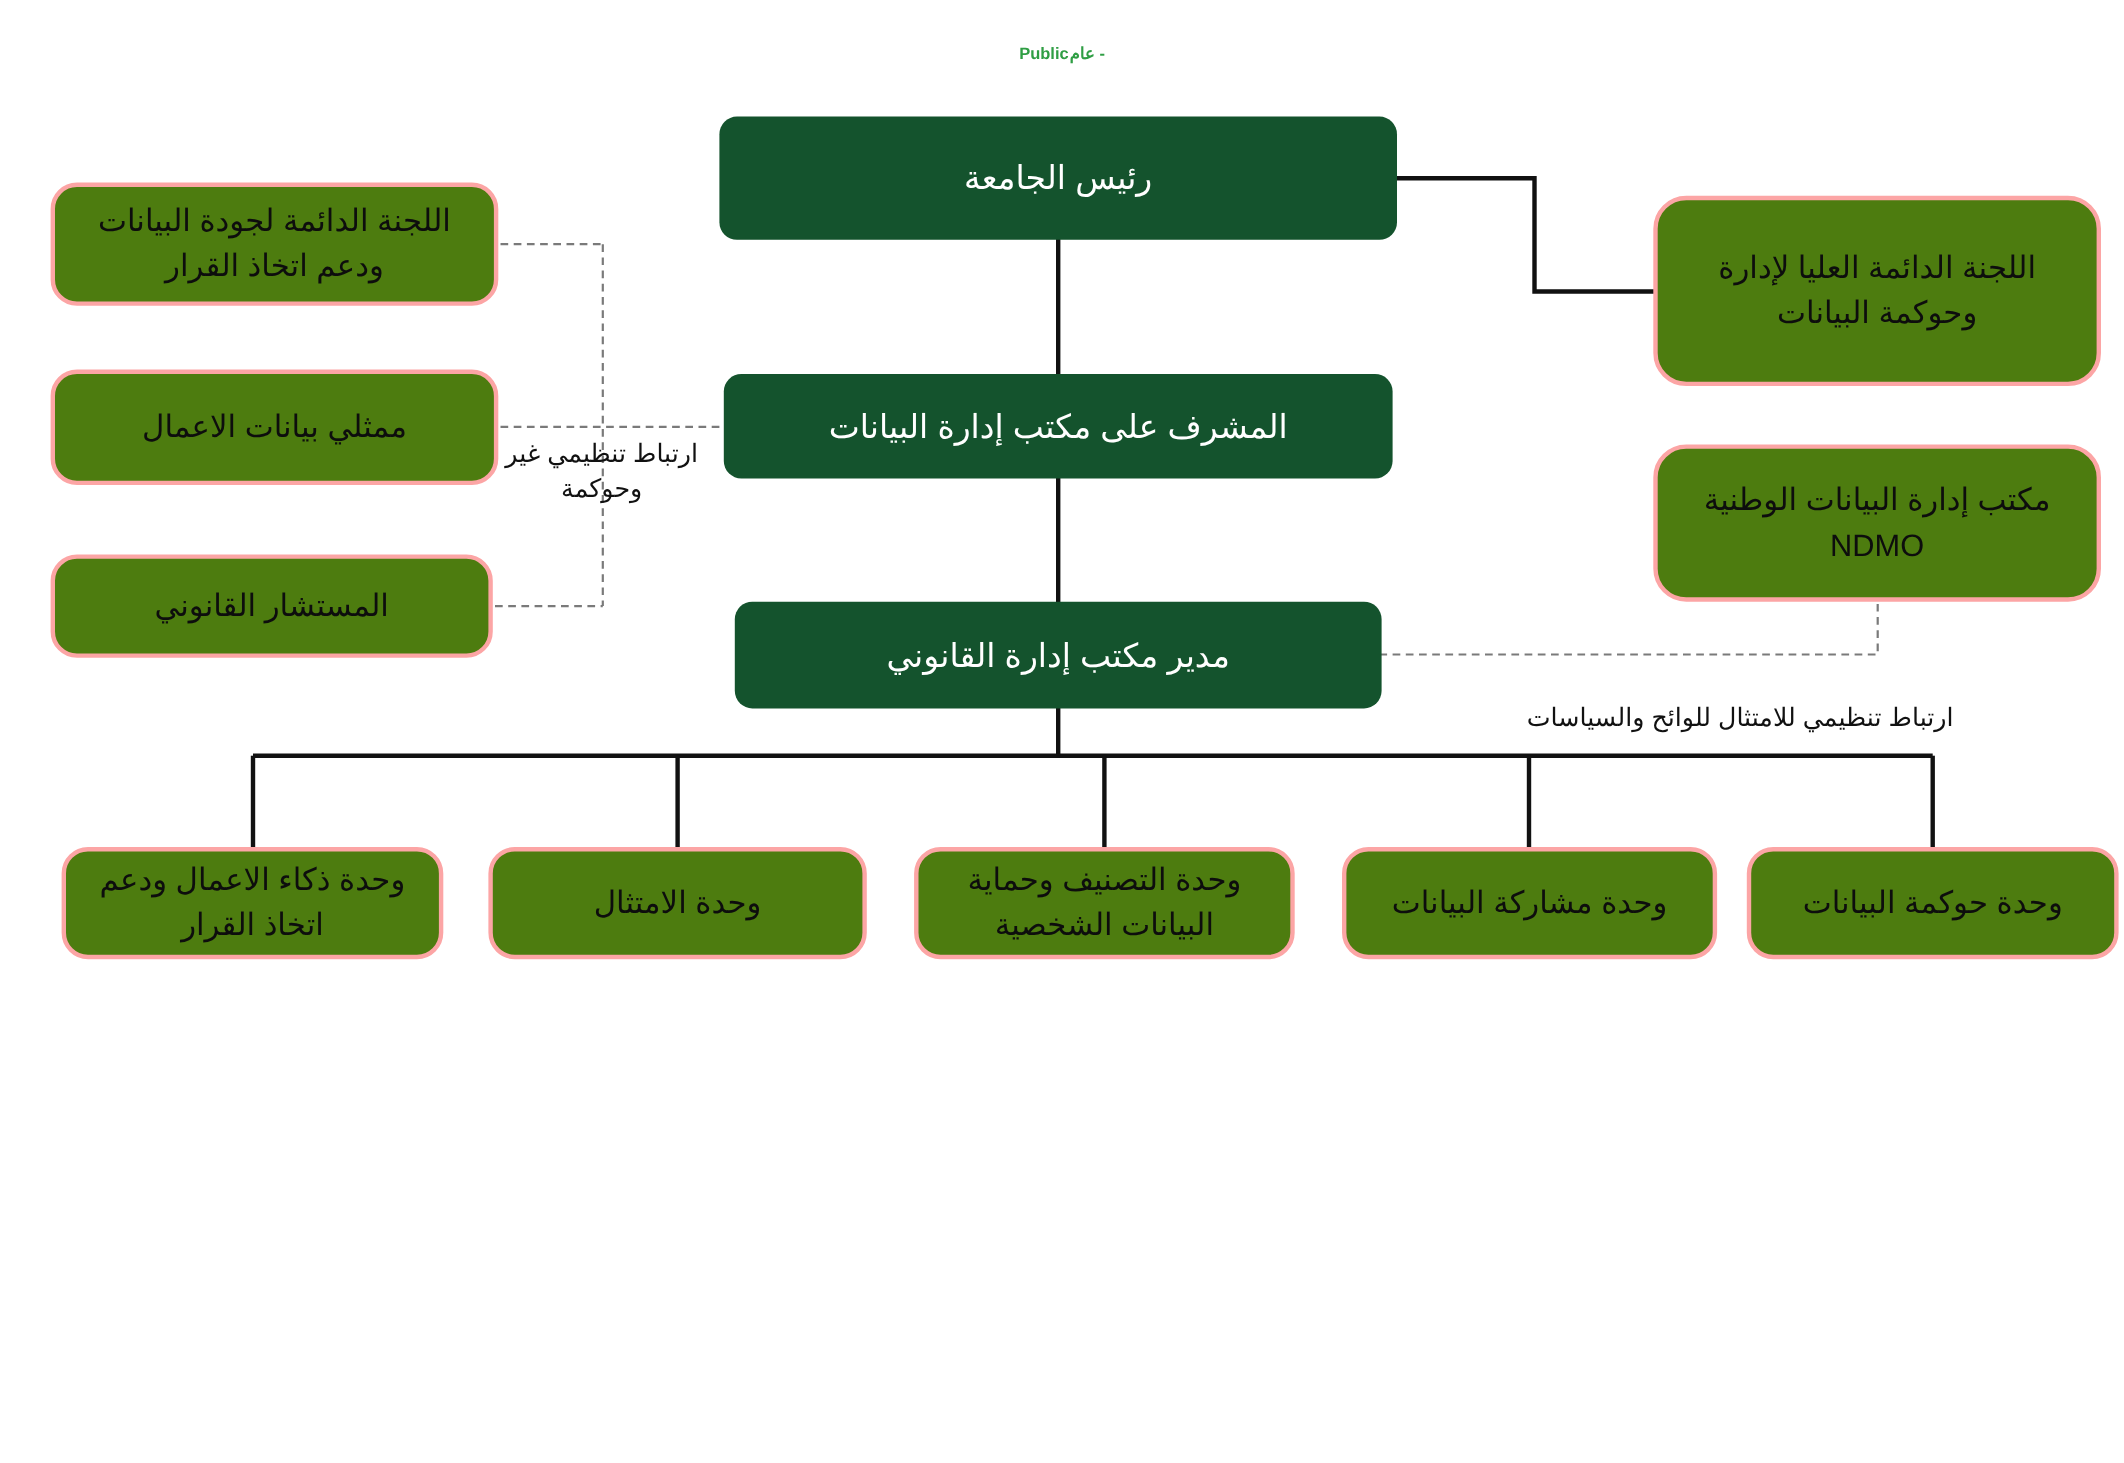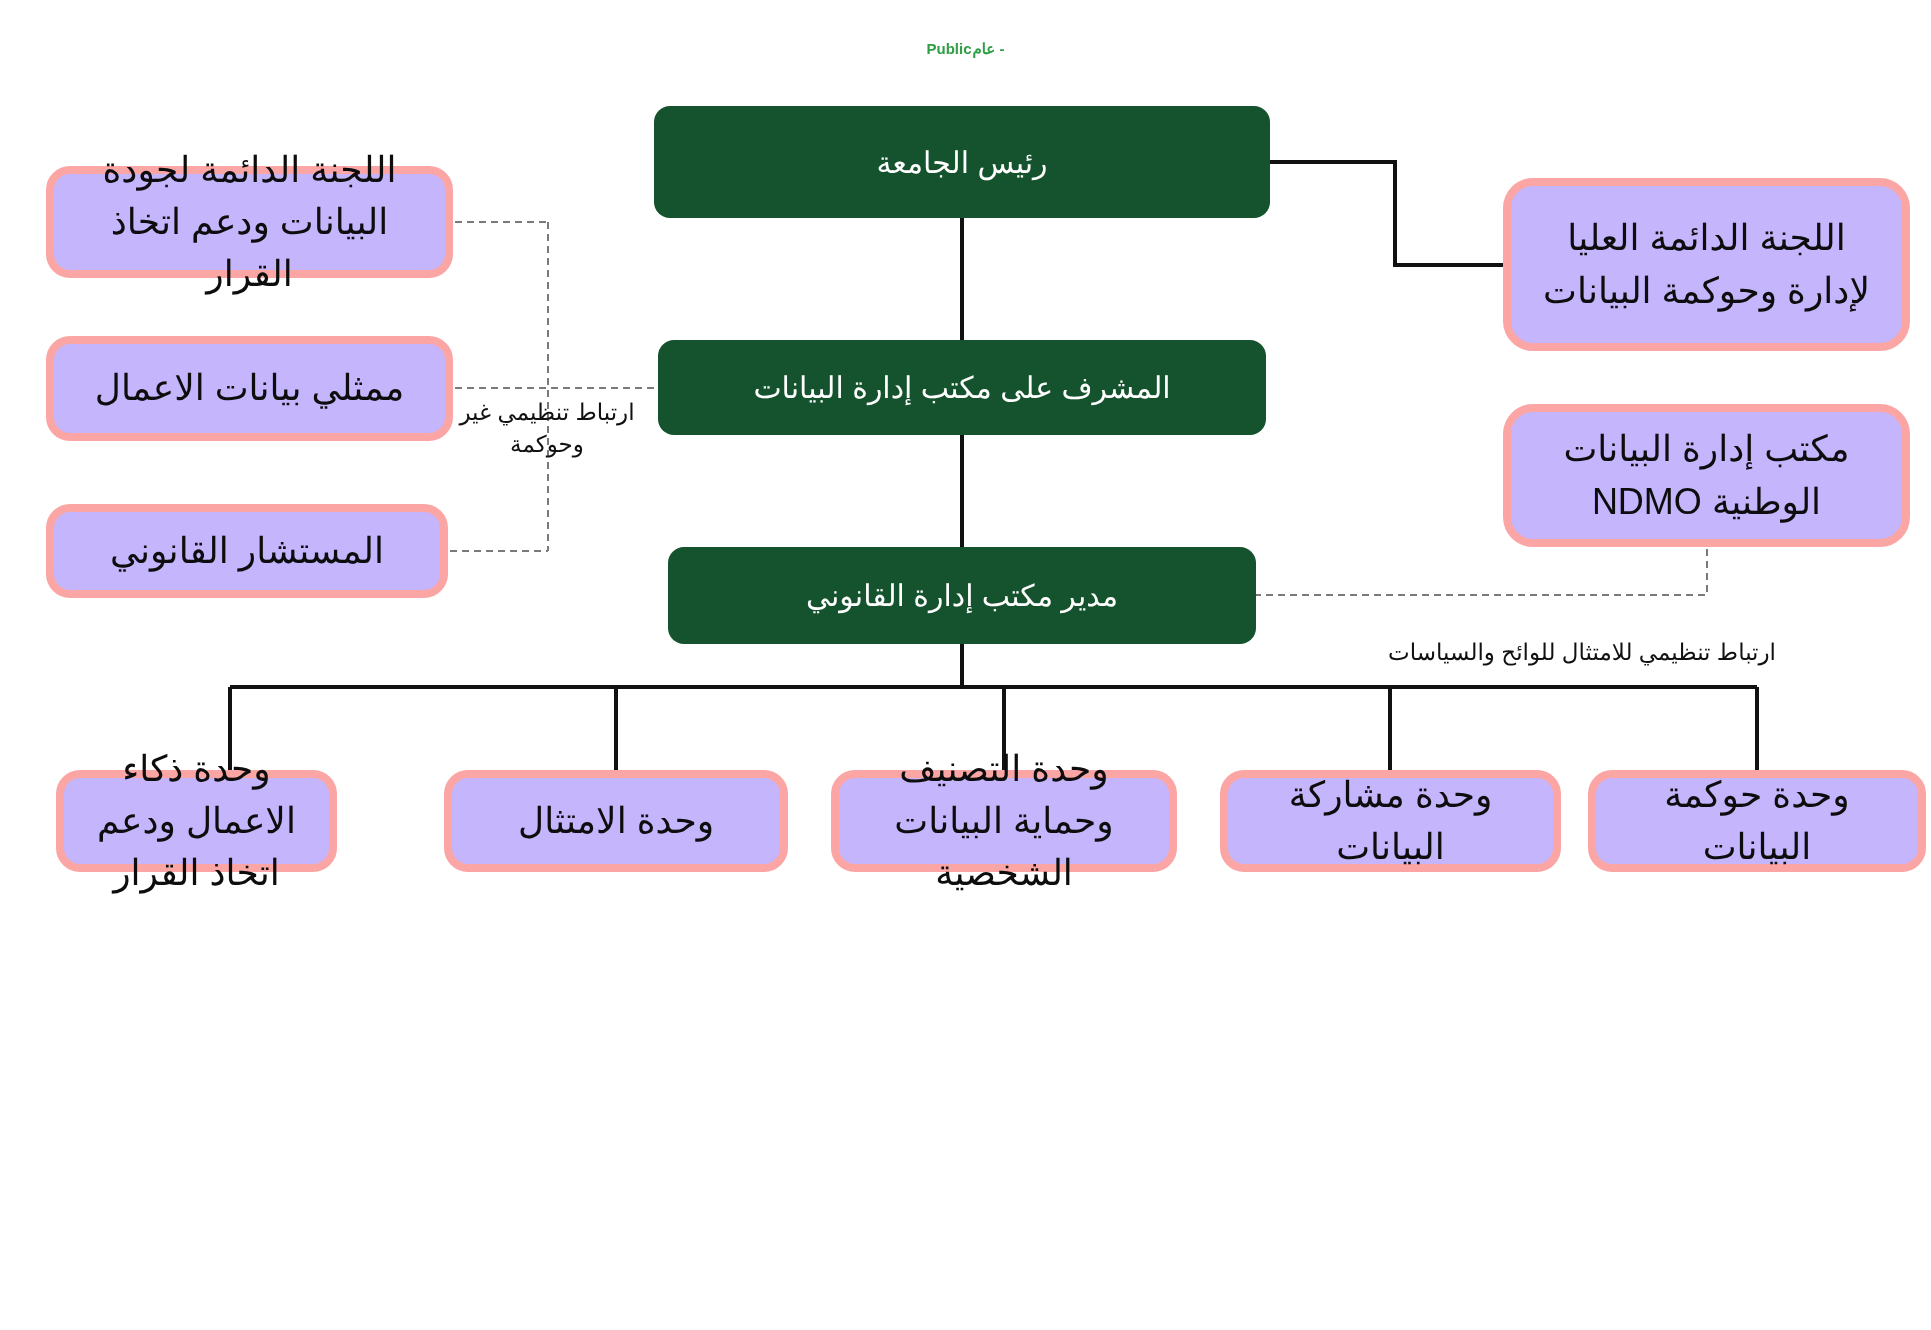--- a/index.html
+++ b/index.html
@@ -11,22 +11,22 @@
   #conn{position:absolute;left:0;top:0;pointer-events:none;}
   .node{
     position:absolute;display:flex;align-items:center;justify-content:center;
     text-align:center;box-sizing:border-box;direction:rtl;z-index:2;
   }
   .green{
     background:#14532d;color:#ffffff;border-radius:16px;
     font-size:30px;font-weight:500;letter-spacing:0.2px;
   }
   .white{
-    background:#c4b5fd;color:#0d0d0d;border:8px solid #fca5a5;border-radius:24px;
-    font-size:36px;line-height:1.45;padding:6px 18px;
+    background:#4d7c0f;color:#0d0d0d;border:4px solid #fca5a5;border-radius:24px;
+    font-size:28px;line-height:1.45;padding:6px 18px;
   }
   .lbl{
     position:absolute;direction:rtl;text-align:center;color:#111111;
     font-size:23px;line-height:1.4;z-index:3;
   }
   #header{
     position:absolute;left:0;top:2px;width:100%;text-align:center;direction:ltr;
     font-size:15px;font-weight:bold;color:#2f9e44;z-index:3;
   }
   #header .ar{font-weight:bold;margin-left:1px;}
@@ -70,21 +70,21 @@
   <div class="node white" style="left:46px;top:128px;width:407px;height:112px;">اللجنة الدائمة لجودة البيانات ودعم اتخاذ القرار</div>
 
   <div class="node white" style="left:46px;top:298px;width:407px;height:105px;">ممثلي بيانات الاعمال</div>
 
   <div class="node white" style="left:46px;top:466px;width:402px;height:94px;">المستشار القانوني</div>
 
   <div class="node white" style="left:1503px;top:140px;width:407px;height:173px;border-radius:30px;">اللجنة الدائمة العليا لإدارة وحوكمة البيانات</div>
 
   <div class="node white" style="left:1503px;top:366px;width:407px;height:143px;border-radius:30px;">مكتب إدارة البيانات الوطنية NDMO</div>
 
-  <div class="node white" style="left:56px;top:732px;width:281px;height:102px;">وحدة ذكاء الاعمال ودعم اتخاذ القرار</div>
+  <div class="node white" style="left:56px;top:732px;width:347px;height:102px;">وحدة ذكاء الاعمال ودعم اتخاذ القرار</div>
 
   <div class="node white" style="left:444px;top:732px;width:344px;height:102px;">وحدة الامتثال</div>
 
   <div class="node white" style="left:831px;top:732px;width:346px;height:102px;">وحدة التصنيف وحماية البيانات الشخصية</div>
 
   <div class="node white" style="left:1220px;top:732px;width:341px;height:102px;">وحدة مشاركة البيانات</div>
 
   <div class="node white" style="left:1588px;top:732px;width:338px;height:102px;">وحدة حوكمة البيانات</div>
 
   <div class="lbl" style="left:458px;top:358px;width:178px;">ارتباط تنظيمي غير وحوكمة</div>

